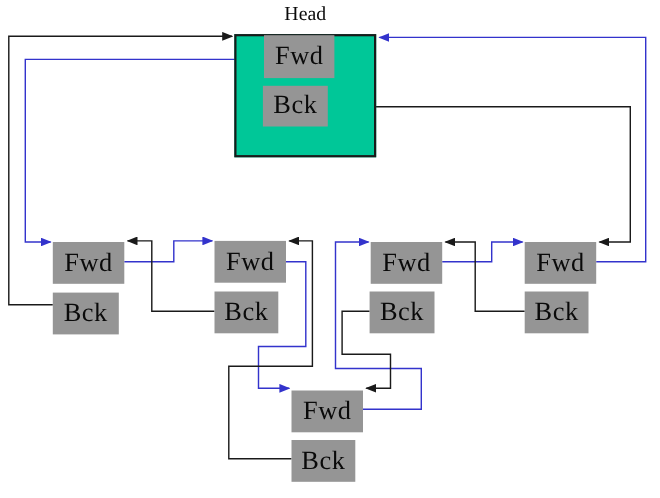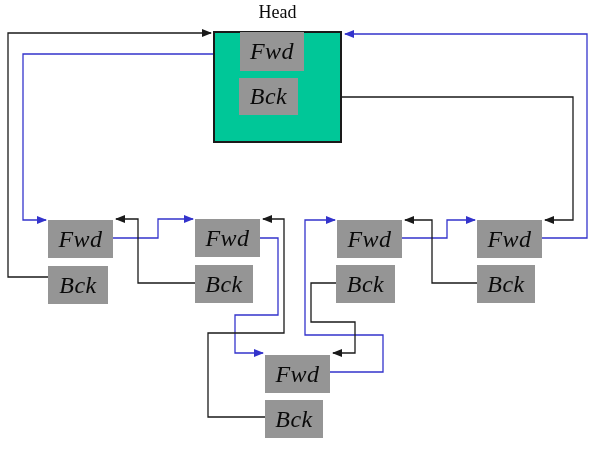--- a/index.html
+++ b/index.html
@@ -3,21 +3,21 @@
 <meta charset="utf-8">
 <style>
   html,body{margin:0;padding:0;background:#fff;}
   #stage{
     position:relative;width:600px;height:453px;background:#ffffff;
     font-family:"Liberation Serif","DejaVu Serif",serif;overflow:hidden;border-radius:15px;
   }
   #wires{position:absolute;left:0;top:0;width:600px;height:453px;}
   .node-box{
     position:absolute;display:flex;align-items:center;justify-content:center;
-    color:#0a0a0a;font-size:24px;letter-spacing:0.5px;font-style:italic;
+    color:#0a0a0a;font-size:24px;letter-spacing:0.5px;
   }
   .head-outer{position:absolute;border:2px solid #1a1a1a;box-sizing:border-box;}
   .head-title{
     position:absolute;text-align:center;font-size:18px;color:#0a0a0a;
   }
 </style>
 </head>
 <body>
 
 <div id="stage">

